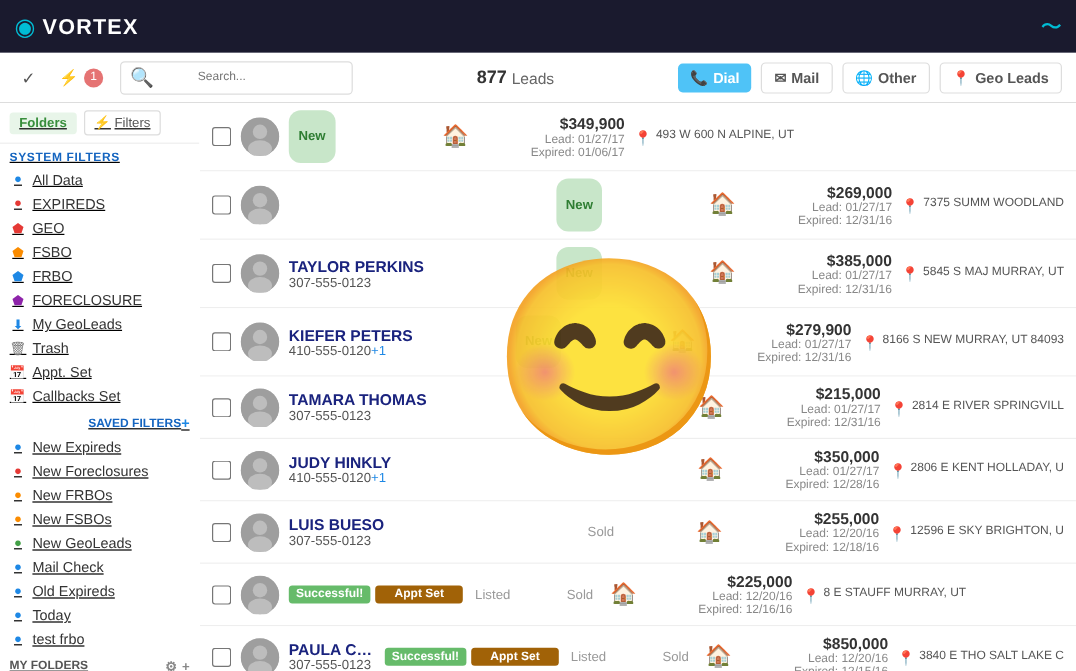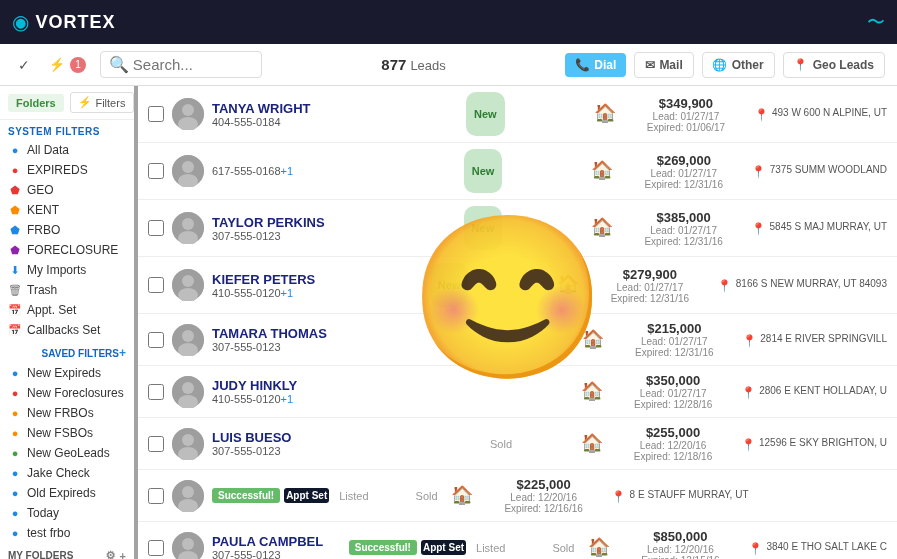--- a/index.html
+++ b/index.html
@@ -33,45 +33,46 @@
       flex-shrink: 0;
     }
     .toolbar-left { display: flex; align-items: center; gap: 8px; }
     .toolbar-btn {
       border: none; background: none; cursor: pointer; color: #555; font-size: 14px; padding: 4px 6px;
       display: flex; align-items: center; gap: 4px;
     }
     .filter-btn { display: flex; align-items: center; gap: 4px; color: #555; font-size: 13px; }
     .filter-badge { background: #e57373; color: #fff; border-radius: 50%; width: 16px; height: 16px; font-size: 10px; display: flex; align-items: center; justify-content: center; }
     .search-box { display: flex; align-items: center; gap: 4px; border: 1px solid #ddd; border-radius: 4px; padding: 3px 8px; }
-    .search-box input { border: none; outline: none; font-size: 15px; width: 120px; }
+    .search-box input { border: none; outline: none; font-size: 10px; width: 120px; margin-left: 32px; }
     .toolbar-center { flex: 1; display: flex; justify-content: center; align-items: flex-end; gap: 4px; }
     .leads-count { font-size: 15px; font-weight: bold; color: #333; }
     .leads-label { font-size: 13px; color: #666; }
     .toolbar-actions { display: flex; align-items: center; gap: 8px; }
     .action-btn {
       display: flex; align-items: center; gap: 4px; padding: 5px 10px; border-radius: 4px;
       font-size: 12px; cursor: pointer; border: none; font-weight: bold;
     }
     .btn-dial { background: #4fc3f7; color: #fff; }
     .btn-mail { background: #fff; color: #555; border: 1px solid #ddd; }
     .btn-other { background: #fff; color: #555; border: 1px solid #ddd; }
     .btn-geo { background: #fff; color: #555; border: 1px solid #ddd; }
 
     
     .main { display: flex; flex: 1; overflow: hidden; }
 
     
     .sidebar {
-      width: 138px;
+      width: 167px;
       background: #fff;
-      border-right: 4px solid #a3a3a3;
+      border-right: 1px solid #a3a3a3;
       overflow-y: auto;
       flex-shrink: 0;
       padding-bottom: 8px;
+      text-decoration: underline;
     }
     .sidebar::-webkit-scrollbar { width: 4px; }
     .sidebar::-webkit-scrollbar-thumb { background: #ccc; }
 
     .sidebar-folders {
       display: flex; align-items: center; padding: 6px 8px; gap: 6px; border-bottom: 1px solid #eee;
     }
     .folder-tab {
       padding: 3px 8px; border-radius: 3px; font-size: 11px; cursor: pointer;
       background: #e8f5e9; color: #388e3c; border: none; font-weight: bold;
@@ -125,24 +126,24 @@
     }
     .lead-info { flex: 1; min-width: 0; }
     .lead-name { font-size: 13px; font-weight: bold; color: #1a237e; white-space: nowrap; overflow: hidden; text-overflow: ellipsis; }
     .lead-phone { font-size: 11px; color: #555; }
     .lead-phone .plus-one { color: #1e88e5; }
     .lead-status { display: flex; gap: 4px; align-items: center; min-width: 120px; }
     .badge-new { background: #c8e6c9; color: #2e7d32; font-size: 11px; padding: 16px 8px; border-radius: 10px; font-weight: bold; }
     .badge-sold { color: #999; font-size: 11px; padding: 2px 6px; margin-left: 31px; }
     .badge-listed { color: #999; font-size: 11px; padding: 2px 6px; }
     .badge-success { background: #66bb6a; color: #fff; font-size: 10px; padding: 2px 6px; border-radius: 3px; font-weight: bold; }
-    .badge-appt { background: #0f172a; color: #fff; font-size: 10px; padding: 2px 2px; border-radius: 3px; font-weight: bold; text-align: right; }
+    .badge-appt { background: #a16207; color: #fff; font-size: 10px; padding: 2px 16px; border-radius: 3px; font-weight: bold; text-align: right; }
     .lead-home-icon { width: 24px; height: 24px; flex-shrink: 0; }
     .home-icon-red { color: #e53935; font-size: 18px; }
-    .lead-price-info { min-width: 120px; text-align: center; }
+    .lead-price-info { min-width: 120px; text-align: right; }
     .lead-price { font-size: 13px; font-weight: bold; color: #333; }
     .lead-dates { font-size: 10px; color: #888; }
     .lead-location { display: flex; align-items: flex-start; gap: 3px; min-width: 130px; }
     .location-pin { color: #e53935; font-size: 12px; flex-shrink: 0; margin-top: 2px; }
     .location-text { font-size: 10px; color: #555; line-height: 1.4; }
 
     
     .emoji-overlay {
       position: fixed;
       left: 50%;
@@ -223,33 +224,33 @@
     <div class="sidebar-item">
       <span class="sidebar-icon si-red">●</span>
       <span>EXPIREDS</span>
     </div>
     <div class="sidebar-item">
       <span class="sidebar-icon si-red">⬟</span>
       <span>GEO</span>
     </div>
     <div class="sidebar-item">
       <span class="sidebar-icon si-orange">⬟</span>
-      <span>KENT</span>
+      <span>FSBO</span>
     </div>
     <div class="sidebar-item">
       <span class="sidebar-icon si-blue">⬟</span>
       <span>FRBO</span>
     </div>
     <div class="sidebar-item">
       <span class="sidebar-icon si-purple">⬟</span>
       <span>FORECLOSURE</span>
     </div>
     <div class="sidebar-item">
       <span class="sidebar-icon si-blue">⬇</span>
-      <span>My Imports</span>
+      <span>My GeoLeads</span>
     </div>
     <div class="sidebar-item">
       <span class="sidebar-icon si-gray">🗑</span>
       <span>Trash</span>
     </div>
     <div class="sidebar-item">
       <span class="sidebar-icon si-teal">📅</span>
       <span>Appt. Set</span>
     </div>
     <div class="sidebar-item">
@@ -279,21 +280,21 @@
     <div class="sidebar-item">
       <span class="sidebar-icon si-orange">●</span>
       <span>New FSBOs</span>
     </div>
     <div class="sidebar-item">
       <span class="sidebar-icon si-green">●</span>
       <span>New GeoLeads</span>
     </div>
     <div class="sidebar-item">
       <span class="sidebar-icon si-blue">●</span>
-      <span>Jake Check</span>
+      <span>Mail Check</span>
     </div>
     <div class="sidebar-item">
       <span class="sidebar-icon si-blue">●</span>
       <span>Old Expireds</span>
     </div>
     <div class="sidebar-item">
       <span class="sidebar-icon si-blue">●</span>
       <span>Today</span>
     </div>
     <div class="sidebar-item">
@@ -315,24 +316,20 @@
 
   <div class="lead-row">
     <input type="checkbox" class="lead-checkbox" style="">
     <div class="lead-avatar">
       <svg width="32" height="32" viewBox="0 0 32 32">
         <circle cx="16" cy="16" r="16" fill="#9e9e9e"></circle>
         <circle cx="16" cy="12" r="6" fill="#bdbdbd"></circle>
         <ellipse cx="16" cy="26" rx="10" ry="7" fill="#bdbdbd"></ellipse>
       </svg>
     </div>
-    <div class="lead-info">
-      <div class="lead-name">TANYA WRIGHT</div>
-      <div class="lead-phone">404-555-0184</div>
-    </div>
     <div class="lead-status">
           <span class="badge-new">New</span>
         </div>
     <div class="lead-home-icon">
       <span class="home-icon-red">🏠</span>
     </div>
     <div class="lead-price-info">
       <div class="lead-price">$349,900</div>
       <div class="lead-dates">Lead: 01/27/17<br>Expired: 01/06/17</div>
     </div>
@@ -345,21 +342,20 @@
       <div class="lead-row">
     <input type="checkbox" class="lead-checkbox" style="">
     <div class="lead-avatar">
       <svg width="32" height="32" viewBox="0 0 32 32">
         <circle cx="16" cy="16" r="16" fill="#9e9e9e"></circle>
         <circle cx="16" cy="12" r="6" fill="#bdbdbd"></circle>
         <ellipse cx="16" cy="26" rx="10" ry="7" fill="#bdbdbd"></ellipse>
       </svg>
     </div>
     <div class="lead-info">
-      <div class="lead-phone">617-555-0168<span class="plus-one">+1</span></div>
     </div>
     <div class="lead-status">
           <span class="badge-new">New</span>
         </div>
     <div class="lead-home-icon">
       <span class="home-icon-red">🏠</span>
     </div>
     <div class="lead-price-info">
       <div class="lead-price">$269,000</div>
       <div class="lead-dates">Lead: 01/27/17<br>Expired: 12/31/16</div>

